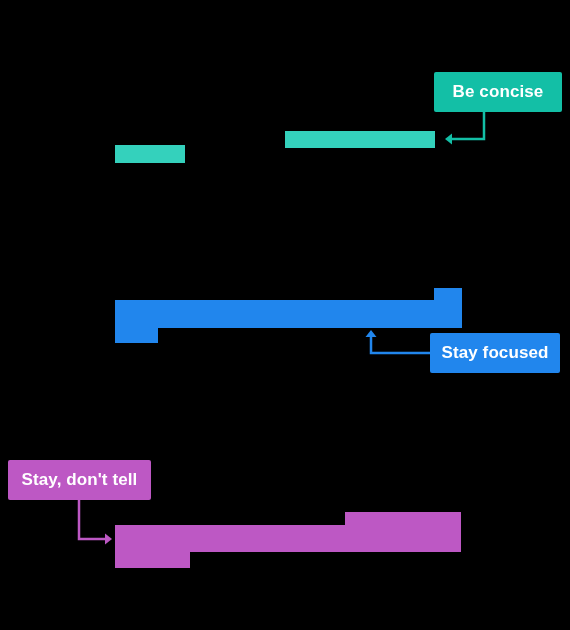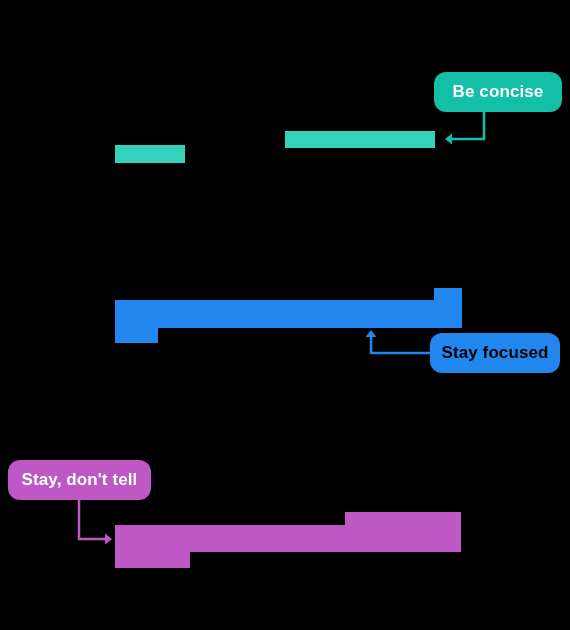--- a/index.html
+++ b/index.html
@@ -18,21 +18,21 @@
     overflow: hidden;
   }
   .bar {
     position: absolute;
   }
   .chip {
     position: absolute;
     display: flex;
     align-items: center;
     justify-content: center;
-    border-radius: 12px;
+    border-radius: 2px;
     color: #ffffff;
     font-weight: bold;
     font-size: 17px;
     letter-spacing: 0.1px;
     white-space: nowrap;
     box-sizing: border-box;
   }
   .connector {
     position: absolute;
     overflow: visible;
@@ -60,21 +60,21 @@
   </div>
 
   <div>
     <div class="bar" style="left: 434px; top: 288px; width: 28px; height: 40px; background: rgb(33, 134, 237);"></div>
     <div class="bar" style="left: 115px; top: 300px; width: 347px; height: 28px; background: rgb(33, 134, 237);"></div>
     <div class="bar" style="left: 115px; top: 328px; width: 43px; height: 15px; background: rgb(33, 134, 237);"></div>
     <svg class="connector" width="99" height="63" viewBox="0 0 99 63" style="left: 351px; top: 310px;">
         <path d="M 79 43 L 20 43 L 20 27" stroke="#2186ED" stroke-width="2.5" fill="none"></path>
         <polygon points="20,20 14.5,27 25.5,27" fill="#2186ED"></polygon>
       </svg>
-    <div class="chip" style="left: 430px; top: 333px; width: 130px; height: 40px; background: rgb(33, 134, 237); color: #000000;">
+    <div class="chip" style="left: 430px; top: 333px; width: 130px; height: 40px; background: rgb(33, 134, 237); color: #ffffff;">
       <span>Stay focused</span>
     </div>
   </div>
 
   <div>
     <div class="bar" style="left: 345px; top: 512px; width: 116px; height: 40px; background: rgb(189, 88, 196);"></div>
     <div class="bar" style="left: 115px; top: 525px; width: 346px; height: 27px; background: rgb(189, 88, 196);"></div>
     <div class="bar" style="left: 115px; top: 552px; width: 75px; height: 16px; background: rgb(189, 88, 196);"></div>
     <svg class="connector" width="73" height="79" viewBox="0 0 73 79" style="left: 59px; top: 480px;">
         <path d="M 20 20 L 20 59 L 46 59" stroke="#BD58C4" stroke-width="2.5" fill="none"></path>

